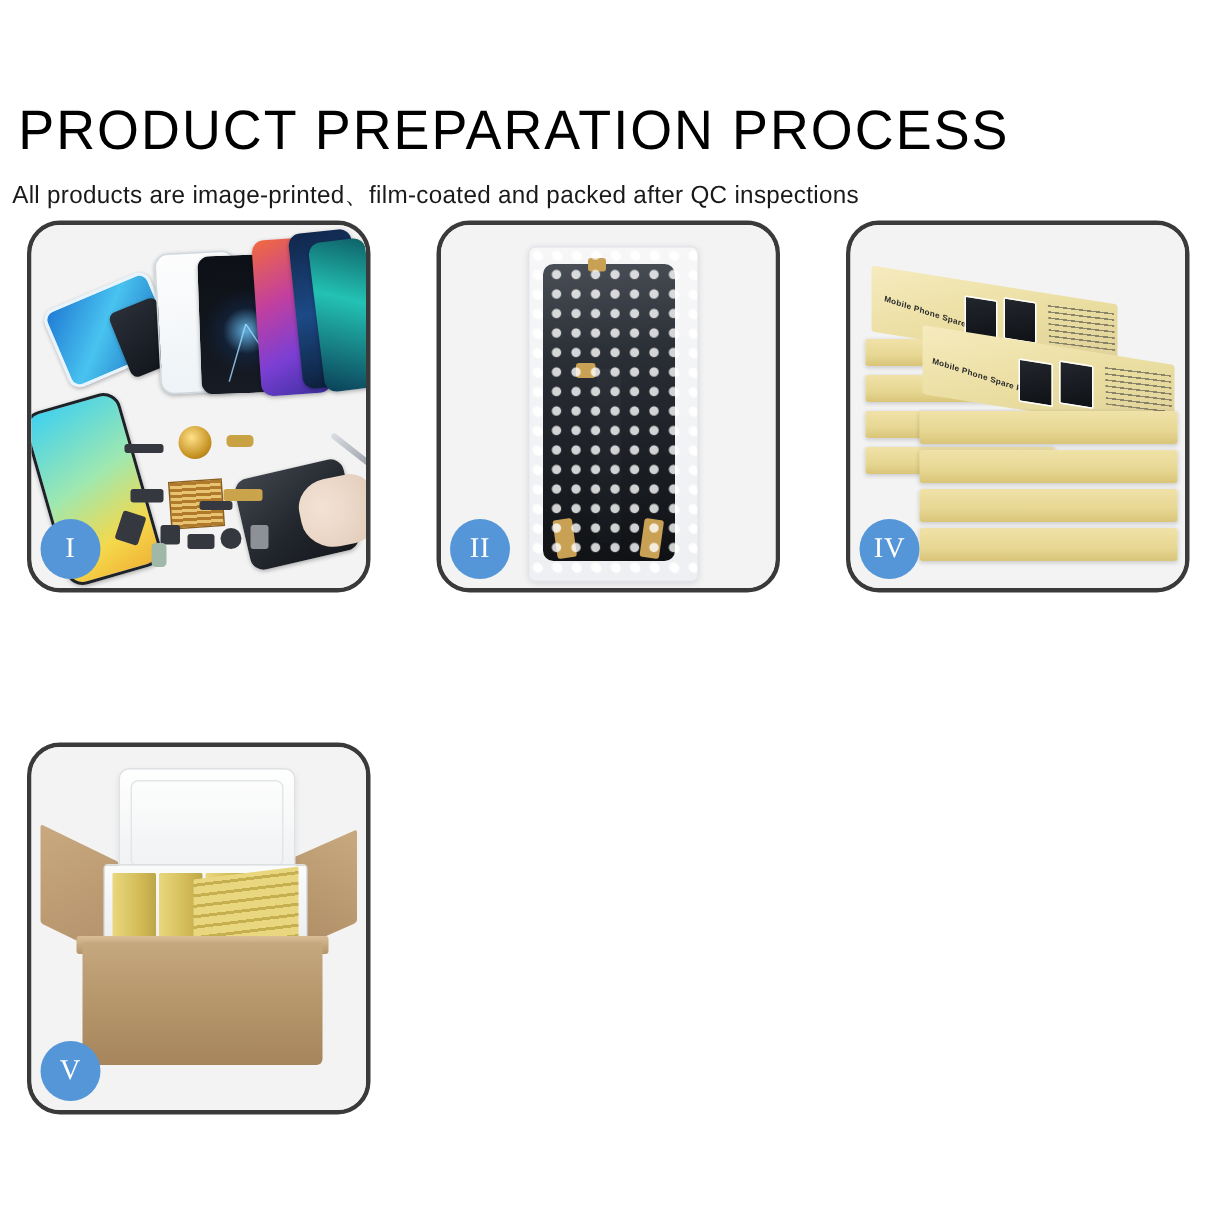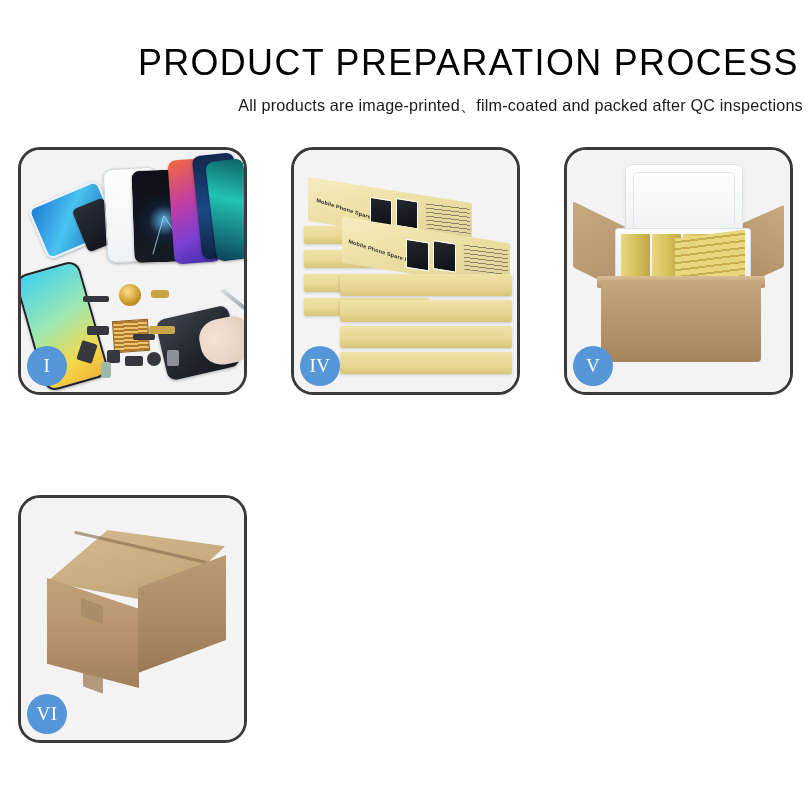--- a/index.html
+++ b/index.html
@@ -10,22 +10,22 @@
   body {
     width: 811px;
     height: 811px;
     font-family: "Liberation Sans", sans-serif;
     overflow: hidden;
     position: relative;
   }
 
   
   .header {
-    text-align: right;
-    padding-top: 44px;
+    text-align: left;
+    padding-top: 68px;
   }
   .page-title {
     font-family: "Liberation Sans", sans-serif;
     font-size: 37px;
     font-weight: 500;
     letter-spacing: 1.4px;
     color: #000000;
     line-height: 1.05;
     margin: 0;
     transform: scaleX(0.97);
@@ -466,20 +466,35 @@
         <div class="prt p9"></div>
         <div class="prt p10"></div>
         <div class="prt p11"></div>
         <div class="tweezer"></div>
         <div class="hand"></div>
       </div>
     </div>
     <div class="badge">I</div>
   </div>
 
+  <div class="panel">
+    <div class="panel-inner">
+      <div class="art">
+        <div class="bubble-bag"></div>
+        <div class="lcd-inside"></div>
+        <div class="flex-cable"></div>
+        <div class="conn c1"></div>
+        <div class="conn c2"></div>
+        <div class="conn c3"></div>
+        <div class="conn c4"></div>
+        <div class="bubble-overlay"></div>
+      </div>
+    </div>
+    <div class="badge">II</div>
+  </div>
 
 
   <div class="panel">
     <div class="panel-inner">
       <div class="art">
         <div class="stack">
 
           <div class="bx" style="left:0px;  top:48px;  width:126px; height:18px;"></div>
           <div class="bx" style="left:0px;  top:72px;  width:126px; height:18px;"></div>
           <div class="bx" style="left:0px;  top:96px;  width:126px; height:18px;"></div>
@@ -523,27 +538,14 @@
           <div class="ybox-v"></div>
         </div>
         <div class="ybox-h"></div>
         <div class="carton-rim"></div>
         <div class="carton-front"></div>
       </div>
     </div>
     <div class="badge">V</div>
   </div>
 
-  <div class="panel">
-    <div class="panel-inner">
-      <div class="art">
-        <div class="cb-top"></div>
-        <div class="cb-seam"></div>
-        <div class="cb-left"></div>
-        <div class="cb-right"></div>
-        <div class="tape tape1"></div>
-        <div class="tape tape2"></div>
-      </div>
-    </div>
-    <div class="badge">VI</div>
-  </div>
 
 </div>
 
 </body></html>

